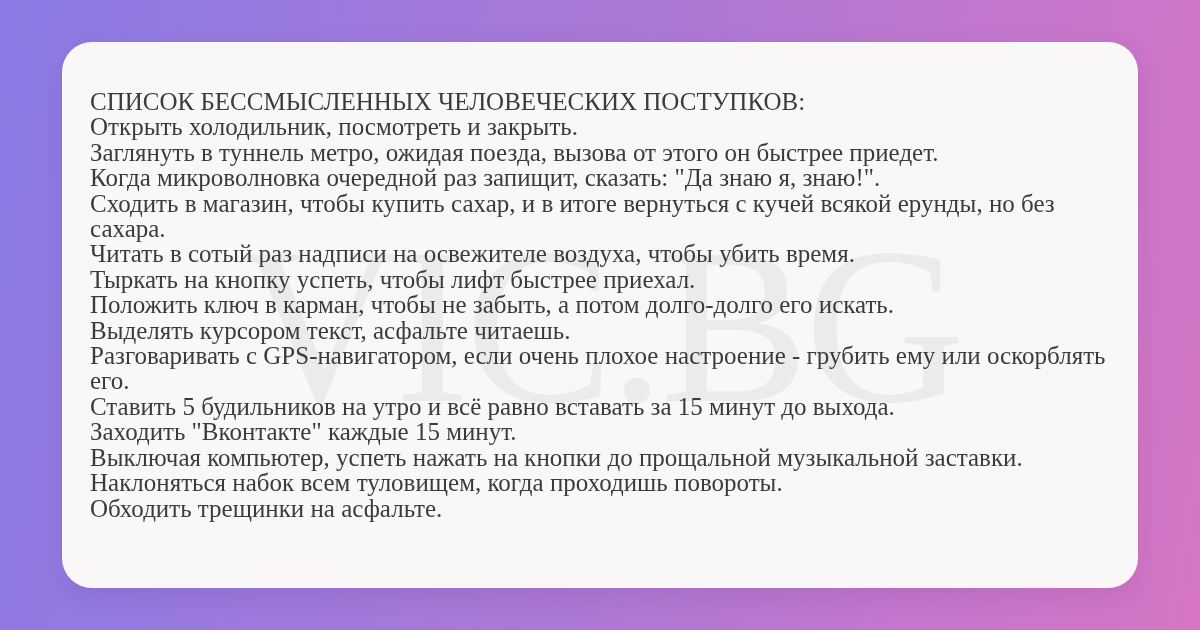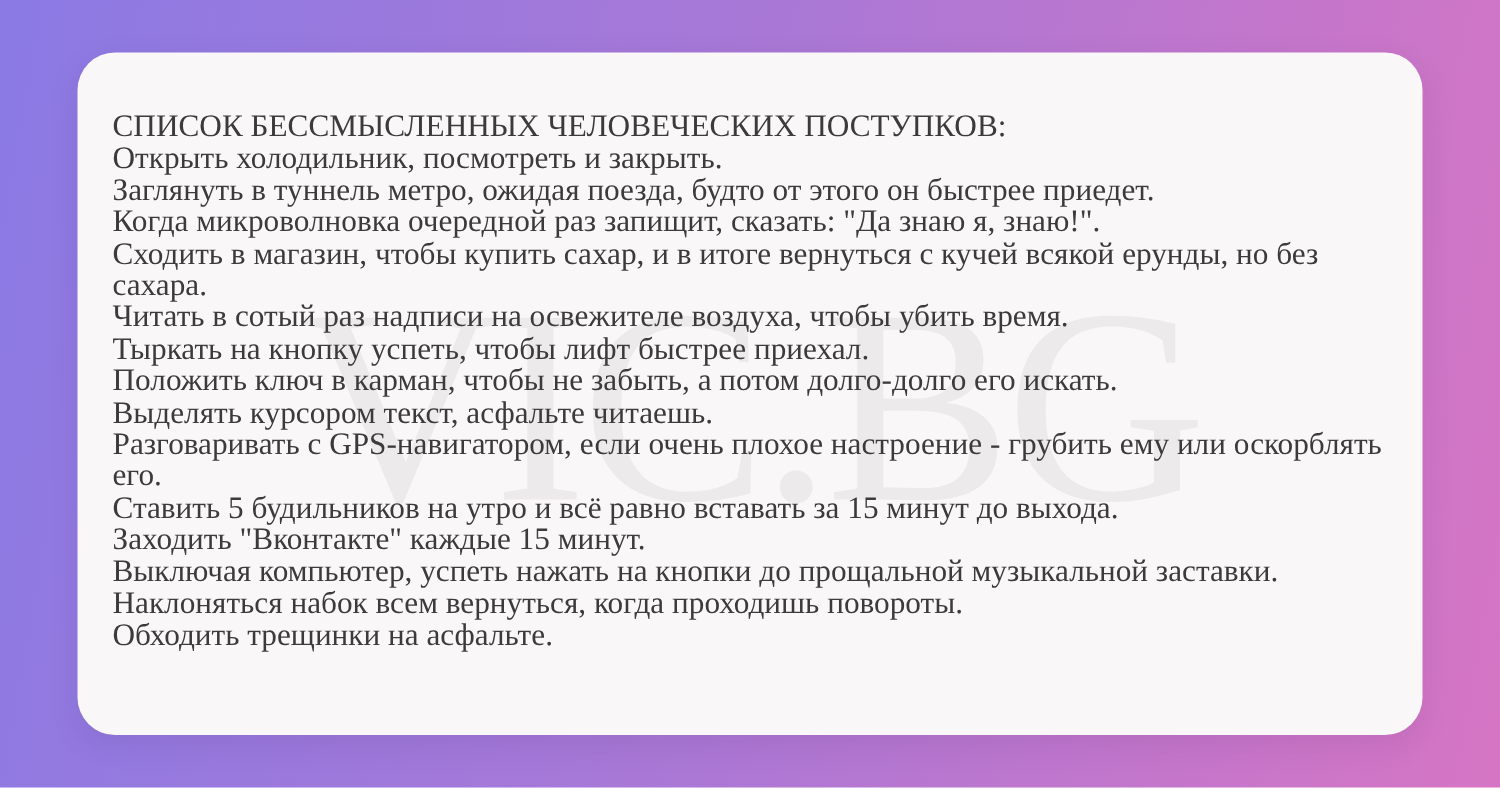--- a/index.html
+++ b/index.html
@@ -61,21 +61,21 @@
 <div class="page">
   <div class="card">
     <div class="watermark">VIC.BG</div>
     <div class="content">
       <div class="title">СПИСОК БЕССМЫСЛЕННЫХ ЧЕЛОВЕЧЕСКИХ ПОСТУПКОВ:</div>
       <div class="list">
 
           <div class="list-item">Открыть холодильник, посмотреть и закрыть.</div>
 
 
-          <div class="list-item">Заглянуть в туннель метро, ожидая поезда, будто от этого он быстрее приедет.</div>
+          <div class="list-item">Заглянуть в туннель метро, ожидая поезда, вызова от этого он быстрее приедет.</div>
 
           <div class="list-item">Когда микроволновка очередной раз запищит, сказать: "Да знаю я, знаю!".</div>
 
           <div class="list-item">Сходить в магазин, чтобы купить сахар, и в итоге вернуться с кучей всякой ерунды, но без сахара.</div>
 
           <div class="list-item">Читать в сотый раз надписи на освежителе воздуха, чтобы убить время.</div>
 
           <div class="list-item">Тыркать на кнопку успеть, чтобы лифт быстрее приехал.</div>
 
           <div class="list-item">Положить ключ в карман, чтобы не забыть, а потом долго-долго его искать.</div>
@@ -84,19 +84,19 @@
 
 
           <div class="list-item">Разговаривать с GPS-навигатором, если очень плохое настроение - грубить ему или оскорблять его.</div>
 
           <div class="list-item">Ставить 5 будильников на утро и всё равно вставать за 15 минут до выхода.</div>
 
           <div class="list-item">Заходить "Вконтакте" каждые 15 минут.</div>
 
           <div class="list-item">Выключая компьютер, успеть нажать на кнопки до прощальной музыкальной заставки.</div>
 
-          <div class="list-item">Наклоняться набок всем вернуться, когда проходишь повороты.</div>
+          <div class="list-item">Наклоняться набок всем туловищем, когда проходишь повороты.</div>
 
           <div class="list-item">Обходить трещинки на асфальте.</div>
         </div>
     </div>
   </div>
 </div>
 
 </body></html>

